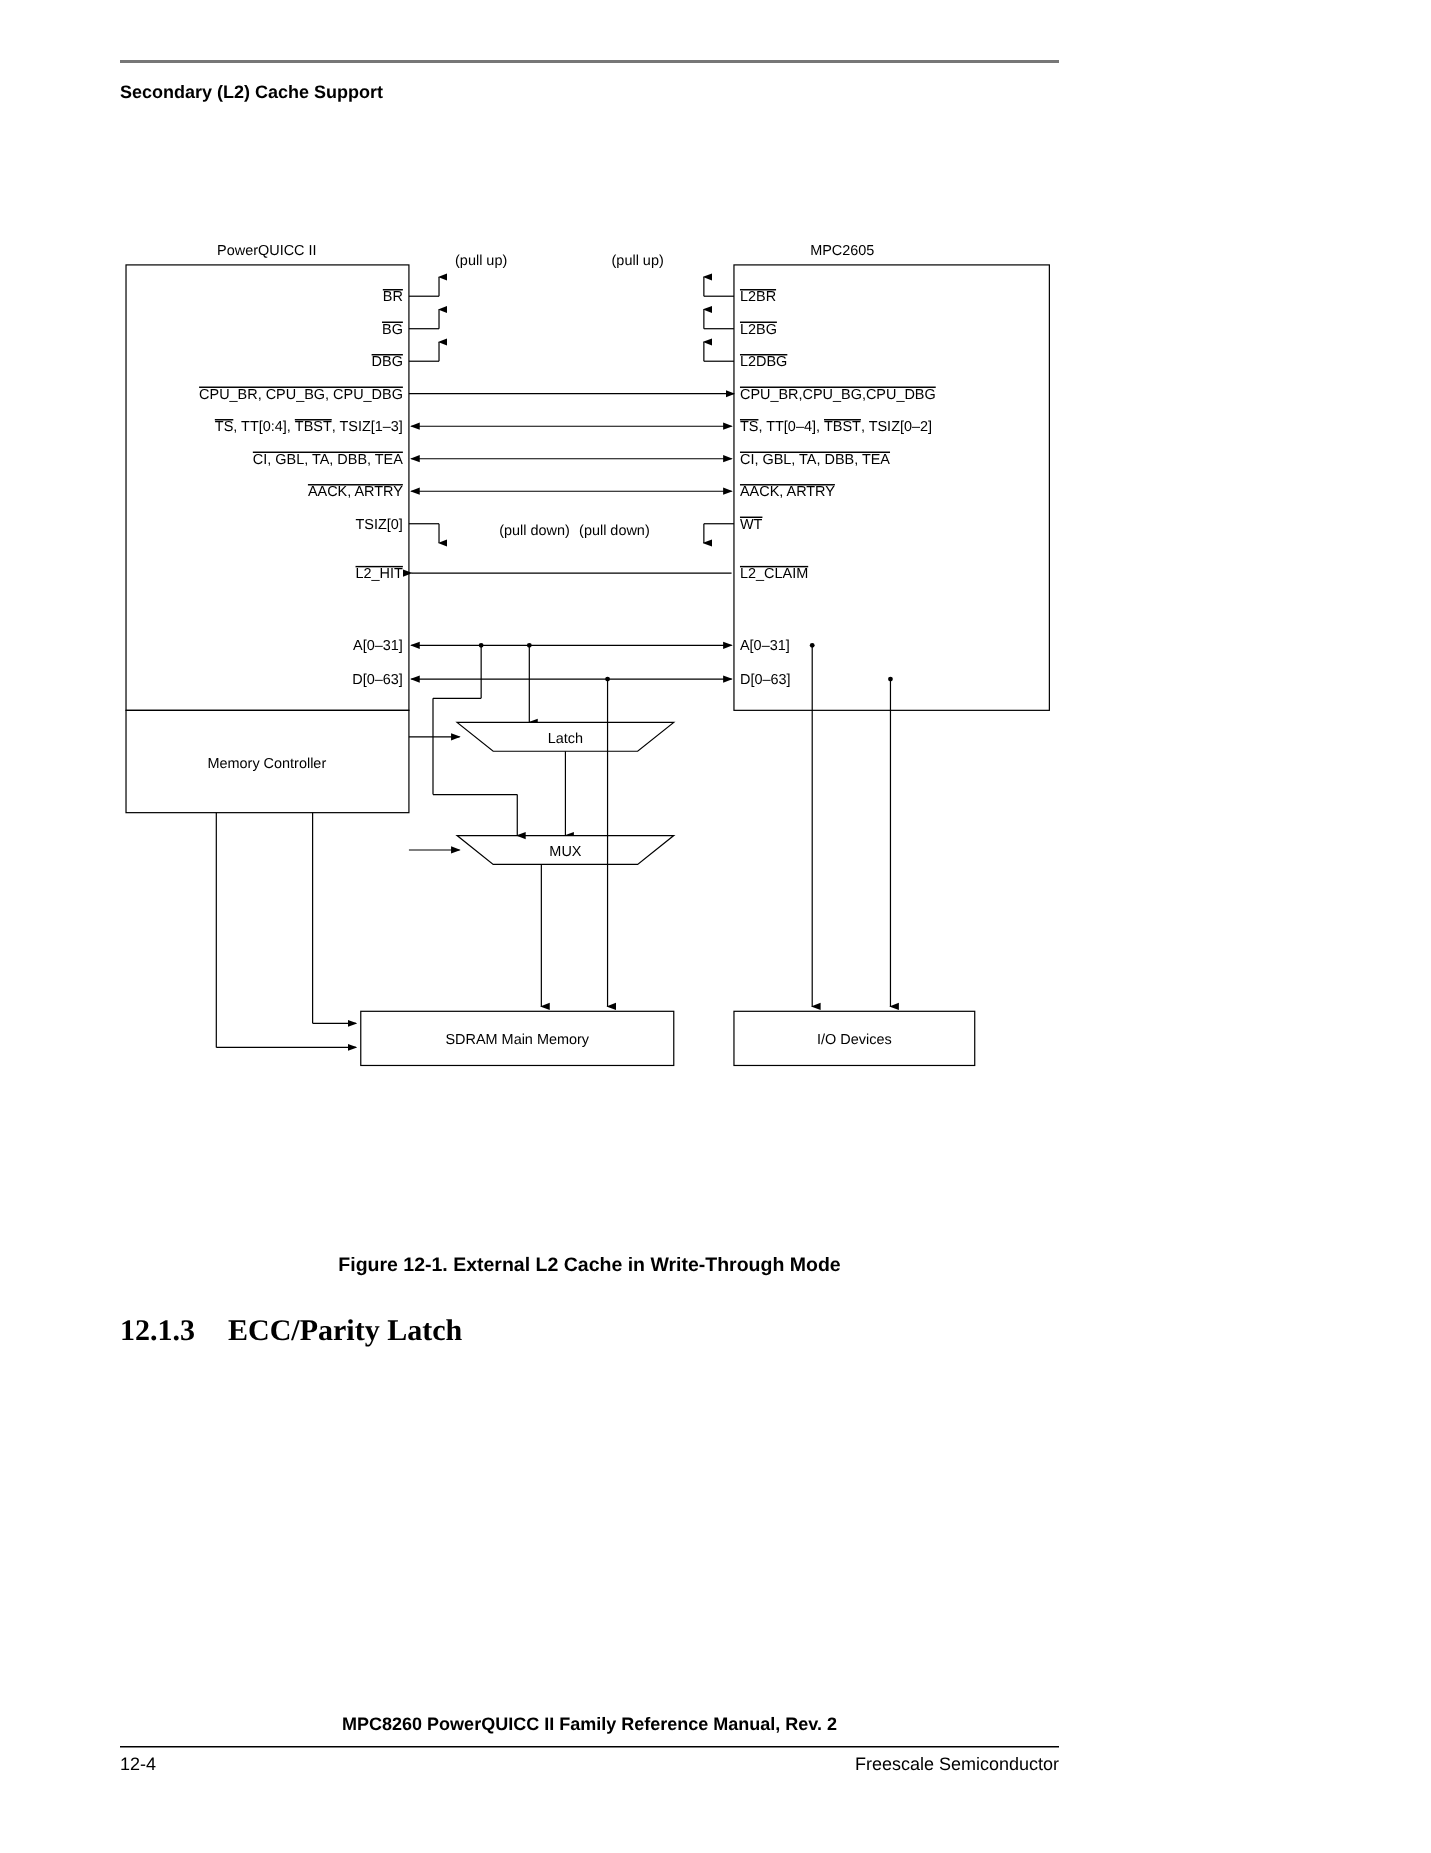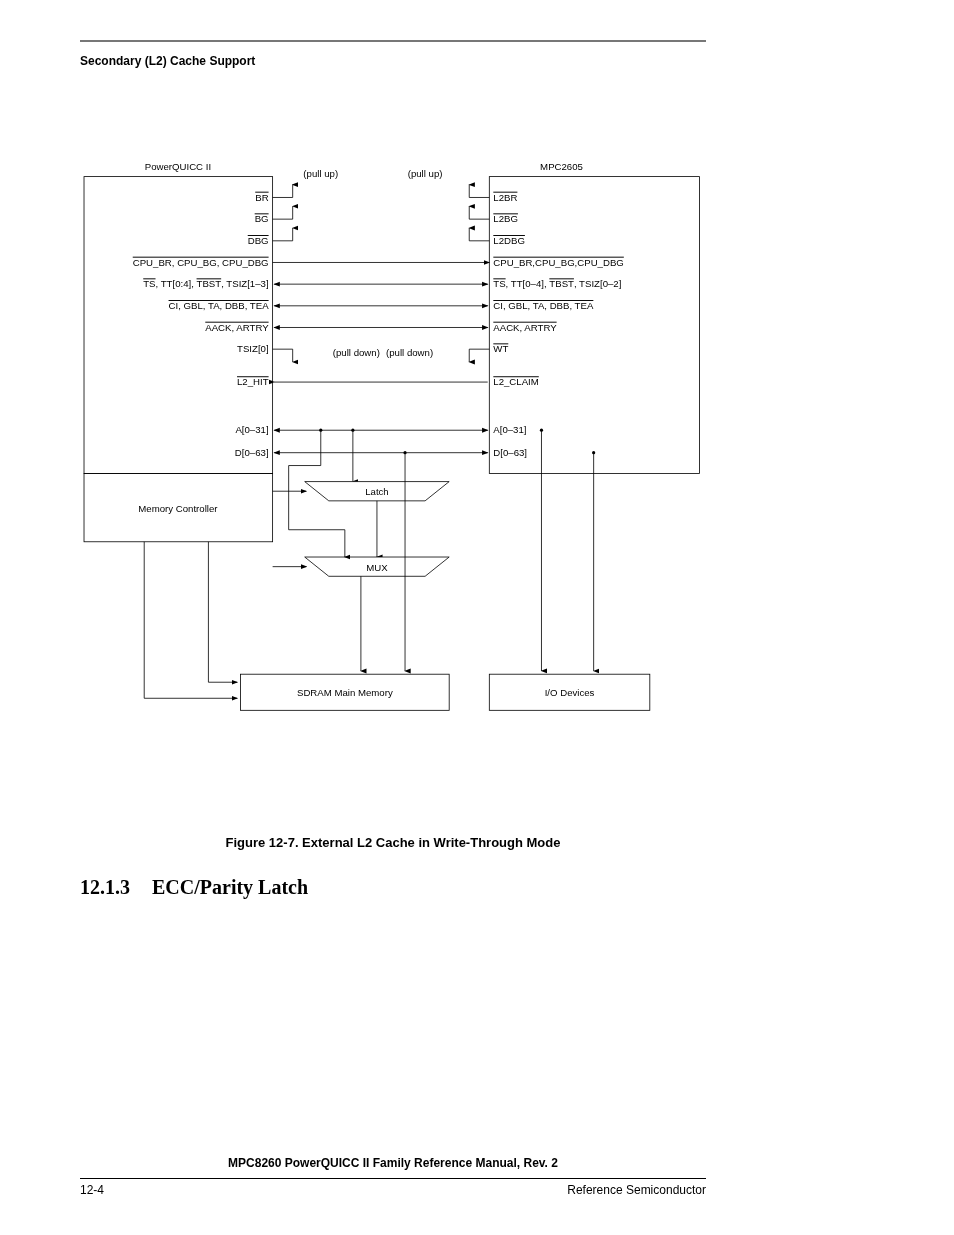--- a/index.html
+++ b/index.html
@@ -48,21 +48,21 @@
   }
   .heading-num, .heading-text {
     font-size: 20px;
     font-weight: bold;
     font-family: Liberation Serif, serif;
   }
   .footer {
     position: absolute;
     left: 80px;
     right: 80px;
-    bottom: 38px;
+    bottom: 52px;
   }
   .footer-rule {
     border-top: 1px solid #000;
     margin-bottom: 4px;
   }
   .footer-title {
     text-align: center;
     font-size: 12px;
     font-weight: bold;
     margin-bottom: 8px;
@@ -244,29 +244,29 @@
 
       <rect x="200" y="640" width="260" height="45" fill="#fff" stroke="#000"></rect>
       <text class="blk" x="330" y="667" text-anchor="middle">SDRAM Main Memory</text>
 
       <rect x="510" y="640" width="200" height="45" fill="#fff" stroke="#000"></rect>
       <text class="blk" x="610" y="667" text-anchor="middle">I/O Devices</text>
 
     </svg>
   </div>
 
-  <div class="figure-caption">Figure 12-7. External L2 Cache in Write-Through Mode</div>
+  <div class="figure-caption">Figure 12-1. External L2 Cache in Write-Through Mode</div>
 
   <div class="heading-line">
     <span class="heading-num">12.1.3</span>
     <span class="heading-text">ECC/Parity Latch</span>
   </div>
 
   <div class="footer">
     <div class="footer-title">MPC8260 PowerQUICC II Family Reference Manual, Rev. 2</div>
     <div class="footer-rule"></div>
     <div class="footer-row">
       <span>12-4</span>
-      <span>Reference Semiconductor</span>
+      <span>Freescale Semiconductor</span>
     </div>
   </div>
 
 </div>
 
 </body></html>

